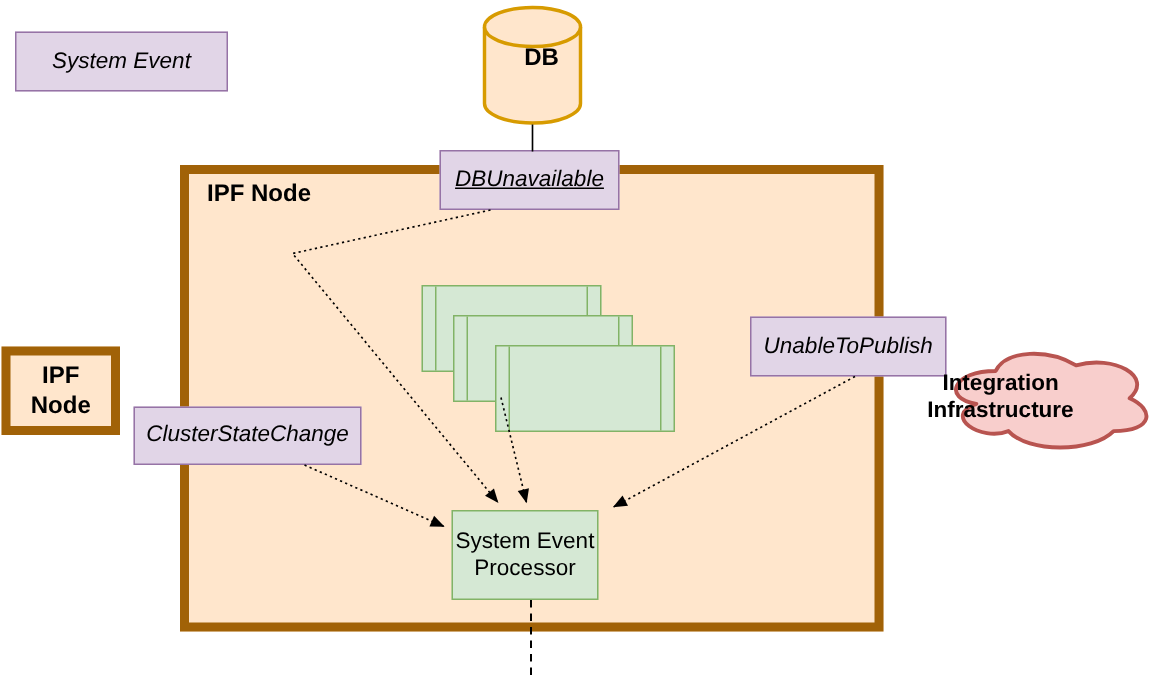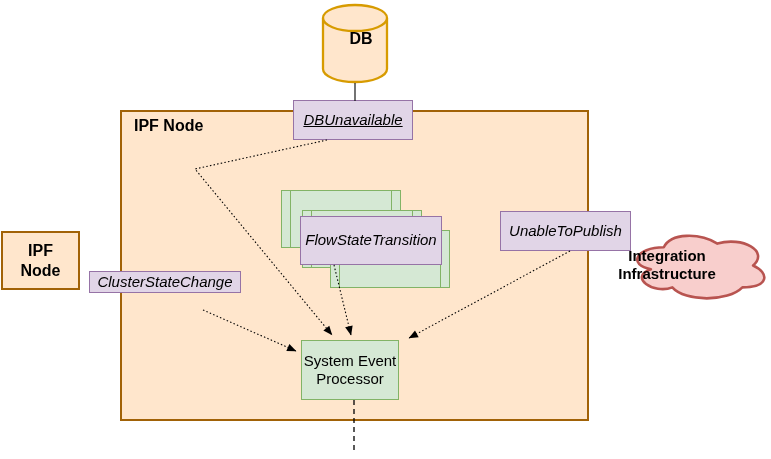--- a/index.html
+++ b/index.html
@@ -1,29 +1,29 @@
 <!DOCTYPE html>
 <html><head>
 <meta charset="utf-8">
 <style>
   html,body{margin:0;padding:0;background:#fff;}
   .stage{position:relative;width:771px;height:459px;background:#ffffff;
          font-family:"Liberation Sans",sans-serif;color:#000;overflow:hidden;}
   .node{position:absolute;box-sizing:border-box;display:flex;align-items:center;
         justify-content:center;text-align:center;line-height:1.22;}
   .purple{background:#E1D5E7;border:1.5px solid #9673A6;font-style:italic;font-size:15px;z-index:3;}
-  .peach{background:#FFE6CC;border:2px solid #a16207;}
+  .peach{background:#FFE6CC;border:6px solid #a16207;}
   .green{background:#D5E8D4;border:1.4px solid #82B366;}
   .container-rect{left:120px;top:110px;width:469px;height:311px;z-index:1;}
   .container-label{position:absolute;left:12px;top:4px;font-weight:bold;font-size:16px;}
   .sys-event{left:10px;top:21px;width:142px;height:40px;}
   .db-unavail{left:293px;top:100px;width:120px;height:40px;text-decoration:underline;}
   .flow-state{left:300px;top:216px;width:142px;height:49px;}
   .unable{left:500px;top:211px;width:131px;height:40px;font-style:italic;}
-  .cluster{left:89px;top:271px;width:152px;height:22px;}
+  .cluster{left:89px;top:271px;width:152px;height:39px;}
   .ipf-small{left:1px;top:231px;width:79px;height:59px;font-weight:bold;font-size:16px;z-index:3;}
   .ipf-small span{display:inline-block;width:52px;}
   .proc{left:301px;top:340px;width:98px;height:60px;font-size:15px;z-index:3;border-width:1.6px;}
   .gstack{width:120px;height:58px;z-index:2;}
   .g1{left:281px;top:190px;}
   .g2{left:302px;top:210px;}
   .g3{left:330px;top:230px;}
   .vline{position:absolute;top:0;bottom:0;width:1.3px;background:#82B366;}
   .vline.l{left:8px;} .vline.r{right:8px;}
   .db-label{left:323px;top:28px;width:76px;height:22px;font-weight:bold;font-size:16px;z-index:7;}
@@ -45,22 +45,22 @@
   </div>
   <div class="node green gstack g2">
     <i class="vline l"></i>
     <i class="vline r"></i>
   </div>
   <div class="node green gstack g3">
     <i class="vline l"></i>
     <i class="vline r"></i>
   </div>
 
+  <div class="node purple sys-event">System Event</div>
   <div class="node purple db-unavail">DBUnavailable</div>
-  <div class="node purple flow-state">FlowStateTransition</div>
   <div class="node purple unable">UnableToPublish</div>
   <div class="node purple cluster">ClusterStateChange</div>
 
   <div class="node peach ipf-small">
     <span>IPF Node</span>
   </div>
 
   <div class="node green proc">System Event Processor</div>
 
   <svg class="overlay" viewBox="0 0 771 459" xmlns="http://www.w3.org/2000/svg">

